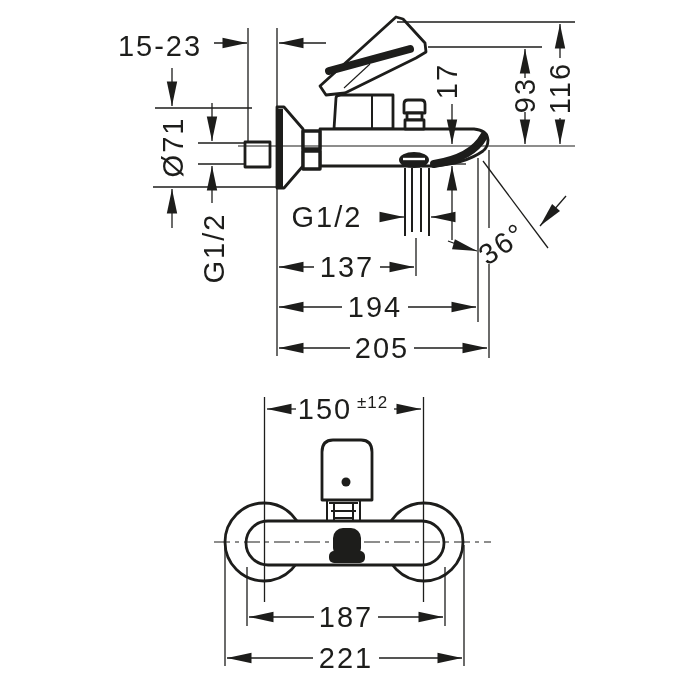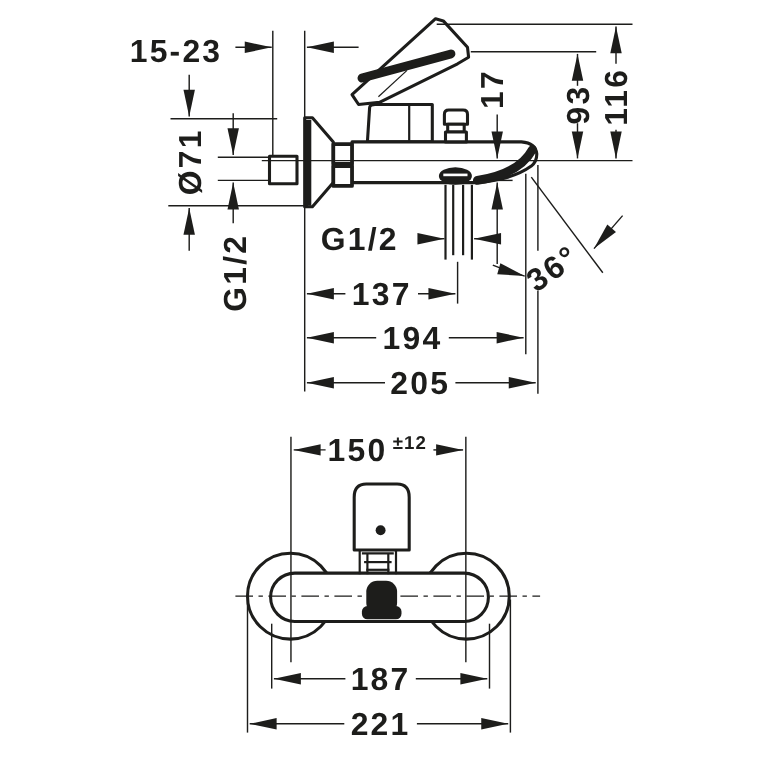--- a/index.html
+++ b/index.html
@@ -1,16 +1,16 @@
 <!DOCTYPE html>
 <html><head>
 <meta charset="utf-8">
 <style>
   html,body{margin:0;padding:0;background:#ffffff;width:700px;height:700px;overflow:hidden;}
-  .stage{width:652px;height:700px;background:#fff;font-weight:bold;}
+  .stage{width:652px;height:700px;background:#fff;}
   svg{display:block;}
   .thin{stroke:#1d1d1b;stroke-width:1.3;fill:none;}
   .hair{stroke:#1d1d1b;stroke-width:1.1;fill:none;}
   .med{stroke:#1d1d1b;stroke-width:2;fill:none;}
   .out{stroke:#1d1d1b;stroke-width:2.8;fill:#ffffff;stroke-linejoin:round;}
   .outthick{stroke:#1d1d1b;stroke-width:3.4;fill:#ffffff;stroke-linejoin:round;}
   .blk{fill:#1d1d1b;stroke:none;}
   .heavy{stroke:#1d1d1b;stroke-width:8;fill:none;stroke-linecap:round;}
   .dimtxt{font-family:"Liberation Sans","DejaVu Sans",sans-serif;font-size:29px;letter-spacing:2px;fill:#1d1d1b;}
   .suptxt{font-family:"Liberation Sans","DejaVu Sans",sans-serif;font-size:17px;letter-spacing:1px;fill:#1d1d1b;}

